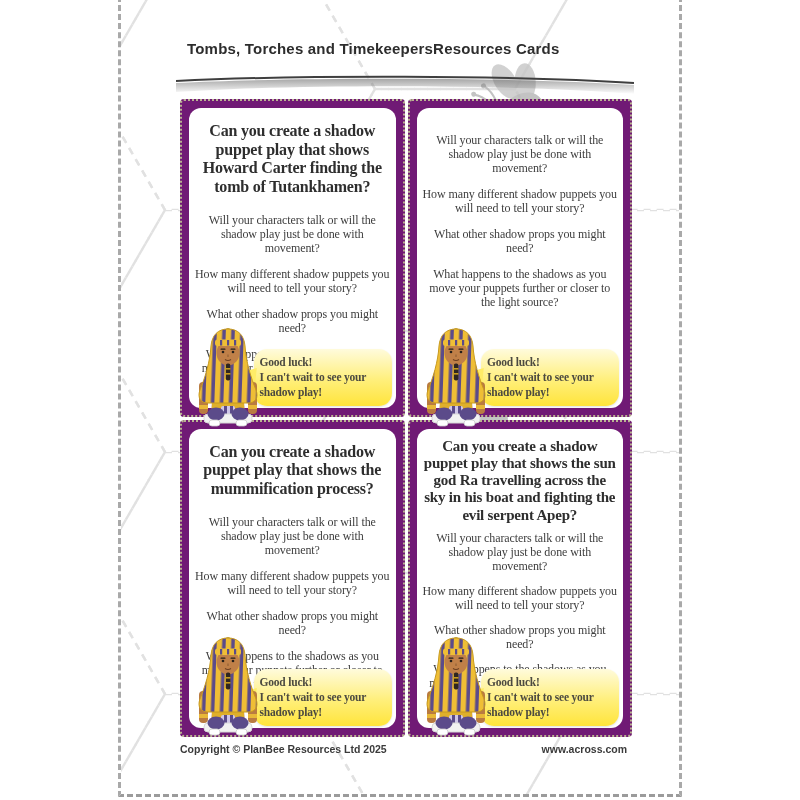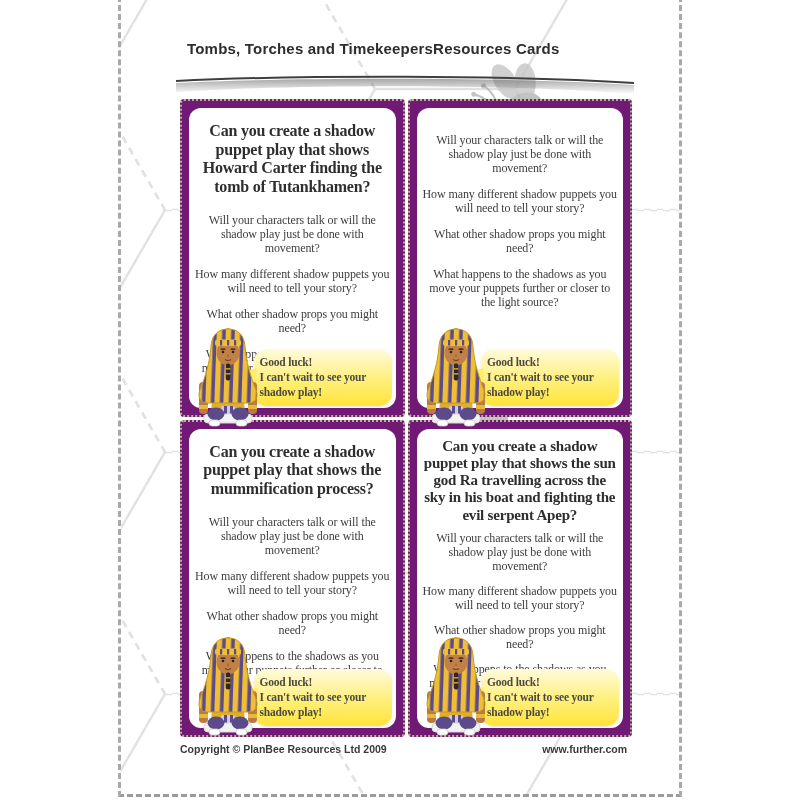--- a/index.html
+++ b/index.html
@@ -253,17 +253,17 @@
         </svg>
       <div class="bubble">
         <span>Good luck!</span><br>
         <span>I can't wait to see your shadow play!</span>
       </div>
     </div>
 
   </div>
 
   <div class="footer-row">
-    <span>Copyright © PlanBee Resources Ltd 2009</span>
-    <span>www.further.com</span>
+    <span>Copyright © PlanBee Resources Ltd 2025</span>
+    <span>www.across.com</span>
   </div>
 
 </div>
 
 </body></html>

